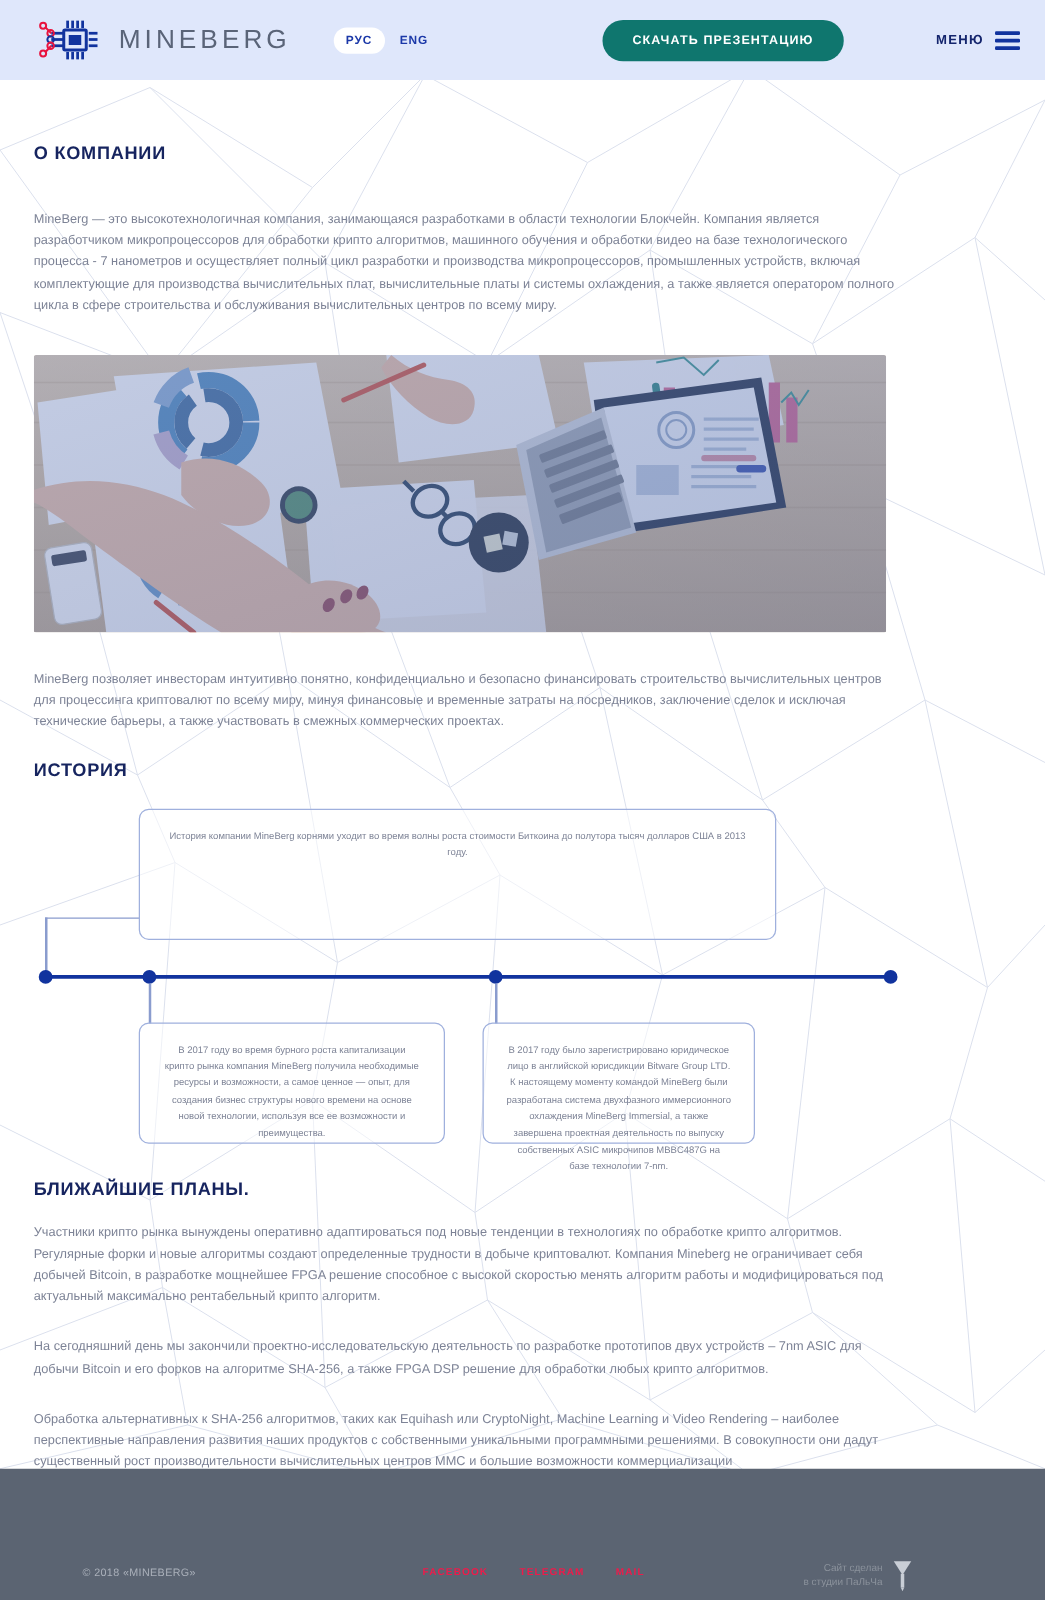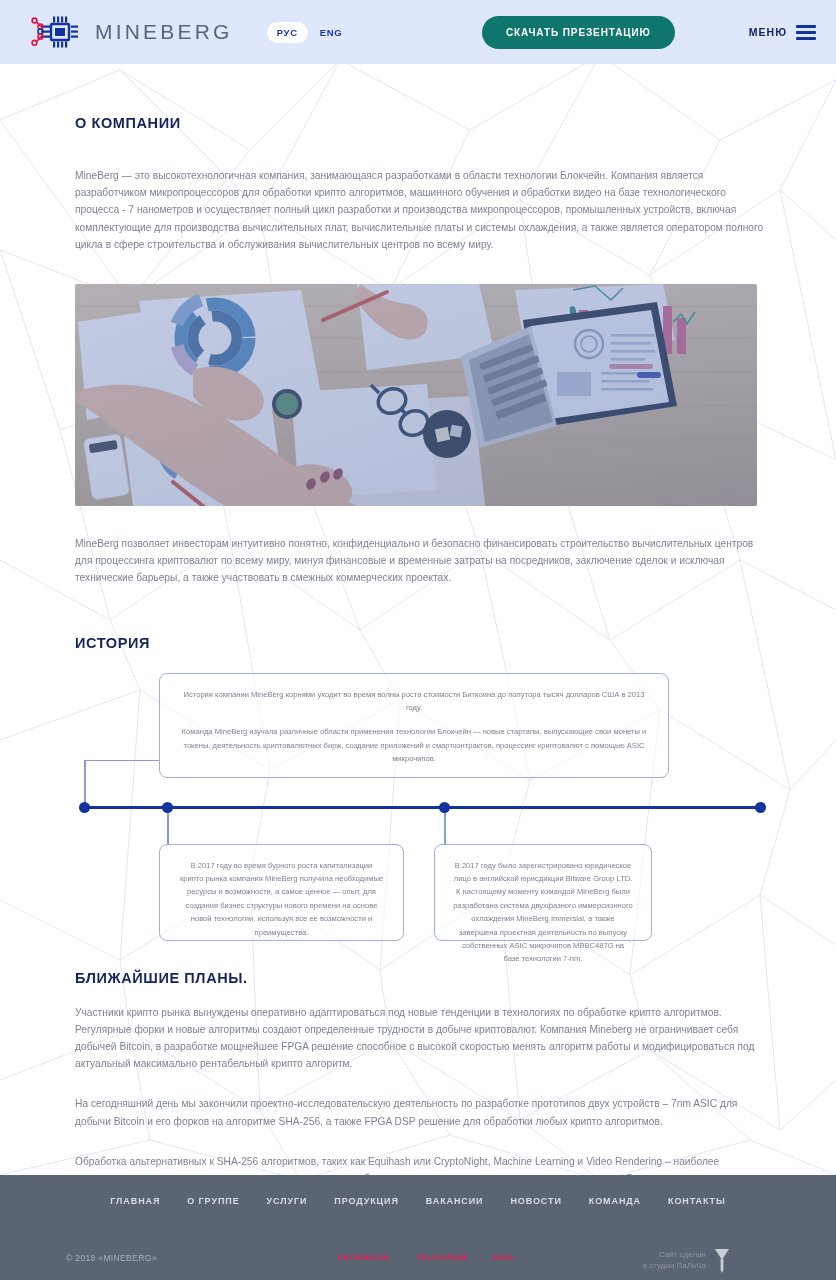--- a/index.html
+++ b/index.html
@@ -130,21 +130,21 @@
     display: block;
     height: 3px;
     background: #11339e;
     border-radius: 1px;
   }
 
   
   .content {
     position: relative;
     z-index: 3;
-    padding: 0 75px;
+    padding: 0 27px;
   }
 
   .section-title {
     font-size: 14.5px;
     font-weight: bold;
     letter-spacing: 0.6px;
     color: #16245f;
     margin: 0;
   }
 
@@ -163,21 +163,21 @@
     margin-top: 31px;
     width: 682px;
     height: 222px;
     border-radius: 2px;
     overflow: hidden;
     position: relative;
   }
 
   #about-outro { margin-top: 29px; width: 692px; }
 
-  #history-title { margin-top: 48px; }
+  #history-title { margin-top: 22px; }
 
   
   .timeline {
     position: relative;
     margin-top: 5px;
     height: 290px;
     width: 712px;
   }
 
   .tl-card {
@@ -560,21 +560,20 @@
 
     <h2 class="section-title" id="history-title">ИСТОРИЯ</h2>
 
     <div class="timeline">
 
       <div class="tl-elbow-h"></div>
       <div class="tl-elbow-v"></div>
 
       <div class="tl-card" id="tl-card-top">
         <p>История компании MineBerg корнями уходит во время волны роста стоимости Биткоина до полутора тысяч долларов США в 2013 году.</p>
-        <p>Команда MineBerg изучала различные области применения технологии Блокчейн — новые стартапы, выпускающие свои монеты и токены, деятельность криптовалютных бирж, создание приложений и смартконтрактов, процессинг криптовалют с помощью ASIC микрочипов.</p>
       </div>
 
       <div class="tl-axis"></div>
 
       <div class="tl-dot" style="left:4px"></div>
       <div class="tl-dot" style="left:87px"></div>
       <div class="tl-dot" style="left:364px"></div>
       <div class="tl-dot" style="left:680px"></div>
 
       <div class="tl-stub" style="left:92px;top:157px;height:32px"></div>
@@ -590,30 +589,20 @@
     </div>
 
     <h2 class="section-title" id="plans-title">БЛИЖАЙШИЕ ПЛАНЫ.</h2>
 
     <p class="body-text plans-p">Участники крипто рынка вынуждены оперативно адаптироваться под новые тенденции в технологиях по обработке крипто алгоритмов. Регулярные форки и новые алгоритмы создают определенные трудности в добыче криптовалют. Компания Mineberg не ограничивает себя добычей Bitcoin, в разработке мощнейшее FPGA решение способное с высокой скоростью менять алгоритм работы и модифицироваться под актуальный максимально рентабельный крипто алгоритм.</p>
     <p class="body-text plans-p second">На сегодняшний день мы закончили проектно-исследовательскую деятельность по разработке прототипов двух устройств – 7nm ASIC для добычи Bitcoin и его форков на алгоритме SHA-256, а также FPGA DSP решение для обработки любых крипто алгоритмов.</p>
     <p class="body-text plans-p third">Обработка альтернативных к SHA-256 алгоритмов, таких как Equihash или CryptoNight, Machine Learning и Video Rendering – наиболее перспективные направления развития наших продуктов с собственными уникальными программными решениями. В совокупности они дадут существенный рост производительности вычислительных центров MMC и большие возможности коммерциализации</p>
   </main>
 
   <footer class="footer">
-    <nav class="footer-nav">
-      <a>ГЛАВНАЯ</a>
-      <a>О ГРУППЕ</a>
-      <a>УСЛУГИ</a>
-      <a>ПРОДУКЦИЯ</a>
-      <a>ВАКАНСИИ</a>
-      <a>НОВОСТИ</a>
-      <a>КОМАНДА</a>
-      <a>КОНТАКТЫ</a>
-    </nav>
 
     <div class="footer-bottom">
       <span class="copyright">© 2018 «MINEBERG»</span>
 
       <div class="social-links">
         <a>FACEBOOK</a>
         <a>TELEGRAM</a>
         <a>MAIL</a>
       </div>
 

